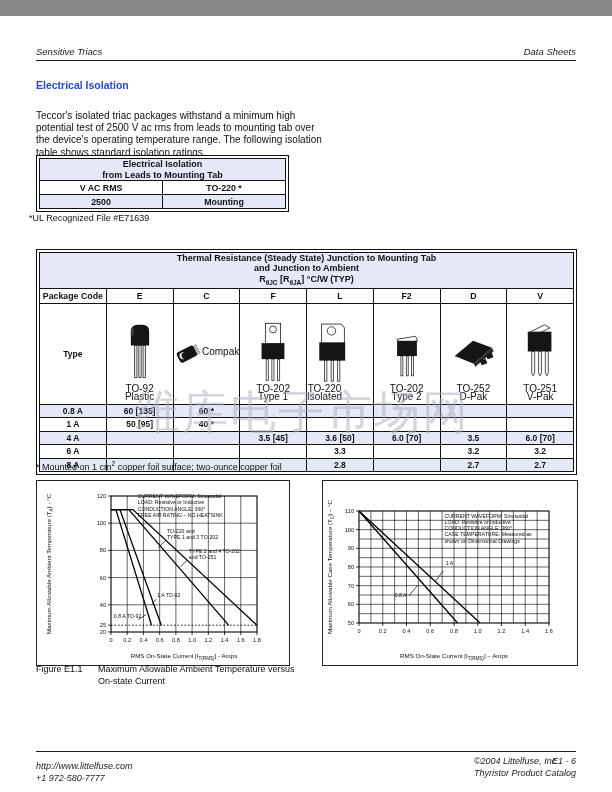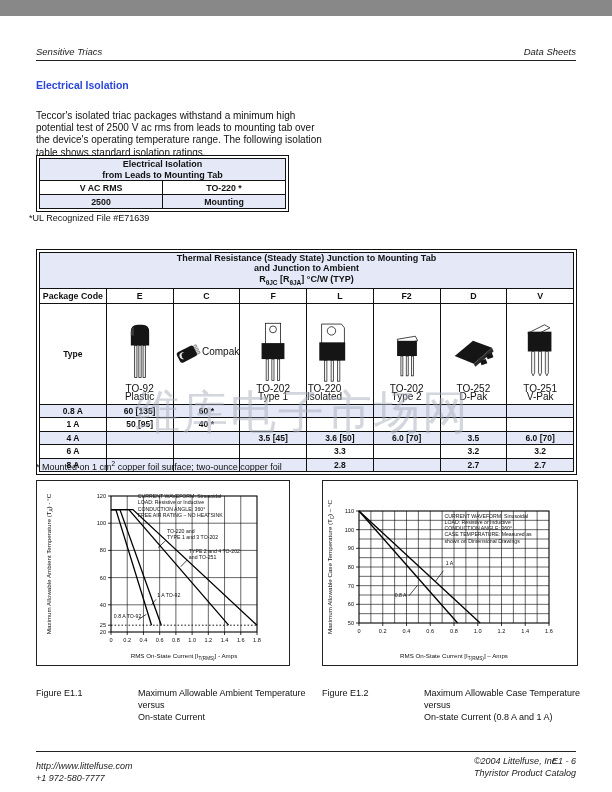--- a/index.html
+++ b/index.html
@@ -47,21 +47,21 @@
   .tt-foot sup { font-size:6.5px; }
 
   .watermark { position:absolute; left:134px; top:366px; font-size:46px;
     letter-spacing:2px; color:rgba(168,174,188,0.5); pointer-events:none; z-index:5;
     font-family:"Liberation Sans", sans-serif; white-space:nowrap; }
 
   .figbox { position:absolute; top:464px; height:186px; border:1.2px solid #222;
     background:#fff; box-sizing:border-box; }
   #figbox1 { left:36px;  width:254px; }
   #figbox2 { left:322px; width:256px; }
-  .figcaption { position:absolute; top:672px; display:flex; font-size:9px; line-height:11.8px;gap:40px; }
+  .figcaption { position:absolute; top:648px; display:flex; font-size:9px; line-height:11.8px; }
   #figcap1 { left:36px;  width:270px; }
   #figcap2 { left:322px; width:270px; }
   .figcaption .flab { width:62px; flex:0 0 62px; }
   .figcaption .ftxt { white-space:pre-line; }
   svg { display:block; }
 </style>
 </head>
 <body>
 
 <div class="page">
@@ -449,25 +449,20 @@
         <text x="131" y="177" text-anchor="middle" font-size="6.2" font-family="&quot;Liberation Sans&quot;, sans-serif" fill="#111"><tspan>RMS On-State Current [I</tspan><tspan dy="1.6" font-size="4.6">T(RMS)</tspan><tspan dy="-1.6">] – Amps</tspan></text>
         <text text-anchor="middle" font-size="6.2" transform="translate(9,86) rotate(-90)" font-family="&quot;Liberation Sans&quot;, sans-serif" fill="#111"><tspan>Maximum Allowable Case Temperature (T</tspan><tspan dy="1.6" font-size="4.6">C</tspan><tspan dy="-1.6">) – °C</tspan></text>
       </svg>
     </div>
 
   <div class="figcaption" id="figcap1">
     <div class="flab">Figure E1.1</div>
     <div class="ftxt">Maximum Allowable Ambient Temperature versus
 On-state Current</div>
   </div>
-  <div class="figcaption" id="figcap2">
-    <div class="flab">Figure E1.2</div>
-    <div class="ftxt">Maximum Allowable Case Temperature versus
-On-state Current (0.8 A and 1 A)</div>
-  </div>
 
   <div class="foot-rule"></div>
   <div class="footer">
     <div class="fl">
       <div>http://www.littelfuse.com</div>
       <div>+1 972-580-7777</div>
     </div>
     <div class="fc">E1 - 6</div>
     <div class="fr">
       <div>©2004 Littelfuse, Inc.</div>

